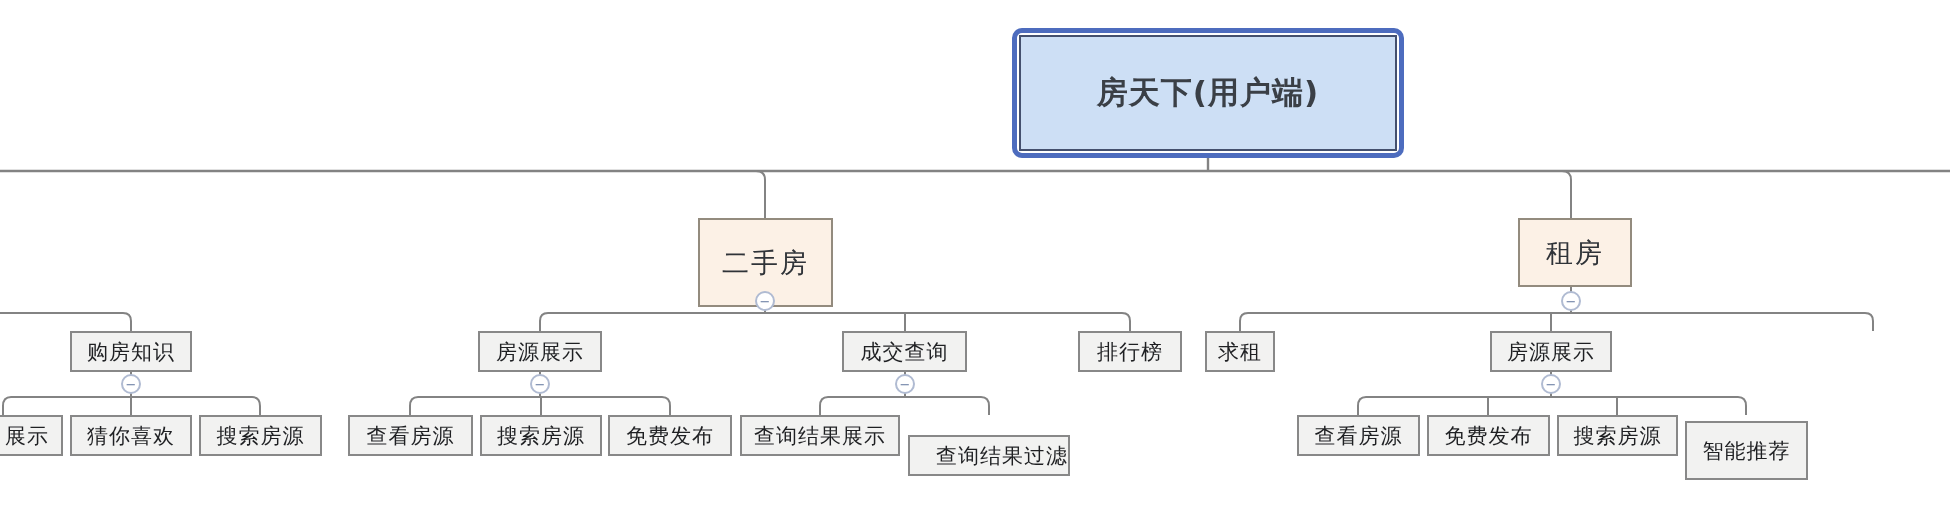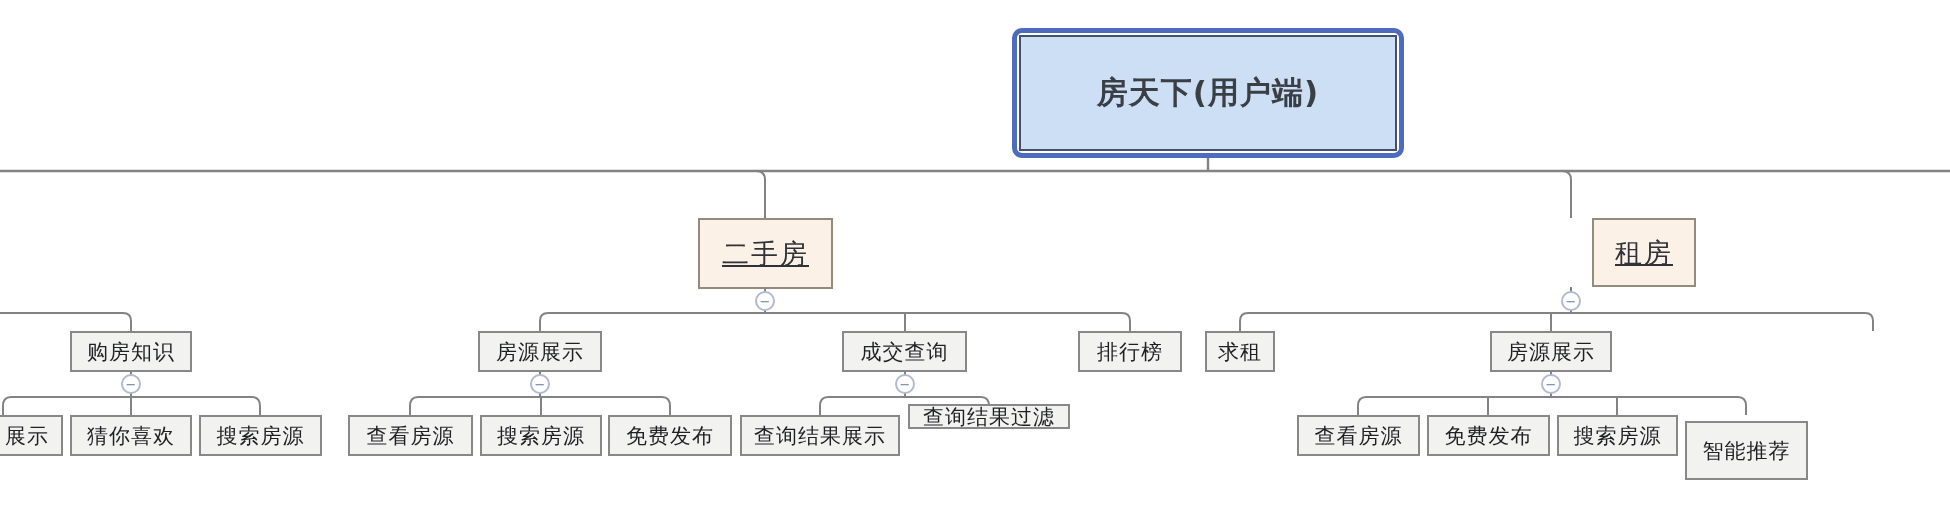--- a/index.html
+++ b/index.html
@@ -72,24 +72,24 @@
       <path d="M1358 415 V406 Q1358 397 1366 397 H1738 Q1746 397 1746 406 V415 M1488 397 V415 M1617 397 V415" stroke-width="2"></path>
     </g>
   </svg>
 
   <div class="node root-outer" style="left:1012px;top:28px;width:392px;height:130px;">
     <div class="root-inner">
       <span>房天下(用户端)</span>
     </div>
   </div>
 
-  <div class="node branch" style="left:698px;top:218px;width:135px;height:71px;text-decoration:underline;">
+  <div class="node branch" style="left:698px;top:218px;width:135px;height:89px;">
     <span>二手房</span>
   </div>
-  <div class="node branch" style="left:1592px;top:218px;width:104px;height:69px;text-decoration:underline;">
+  <div class="node branch" style="left:1518px;top:218px;width:114px;height:69px;">
     <span>租房</span>
   </div>
 
   <div class="node leafnode" style="left:70px;top:331px;width:122px;height:41px;">
     <span>购房知识</span>
   </div>
   <div class="node leafnode" style="left:478px;top:331px;width:124px;height:41px;">
     <span>房源展示</span>
   </div>
   <div class="node leafnode" style="left:842px;top:331px;width:125px;height:41px;">
@@ -119,21 +119,21 @@
   </div>
   <div class="node leafnode" style="left:480px;top:415px;width:122px;height:41px;">
     <span>搜索房源</span>
   </div>
   <div class="node leafnode" style="left:608px;top:415px;width:124px;height:41px;">
     <span>免费发布</span>
   </div>
   <div class="node leafnode" style="left:740px;top:415px;width:160px;height:41px;">
     <span>查询结果展示</span>
   </div>
-  <div class="node leafnode" style="left:908px;top:404px;width:162px;height:25px;">
+  <div class="node leafnode" style="left:908px;top:435px;width:162px;height:41px;justify-content:flex-end;">
     <span>查询结果过滤</span>
   </div>
   <div class="node leafnode" style="left:1297px;top:415px;width:123px;height:41px;">
     <span>查看房源</span>
   </div>
   <div class="node leafnode" style="left:1427px;top:415px;width:123px;height:41px;">
     <span>免费发布</span>
   </div>
   <div class="node leafnode" style="left:1557px;top:415px;width:121px;height:41px;">
     <span>搜索房源</span>

